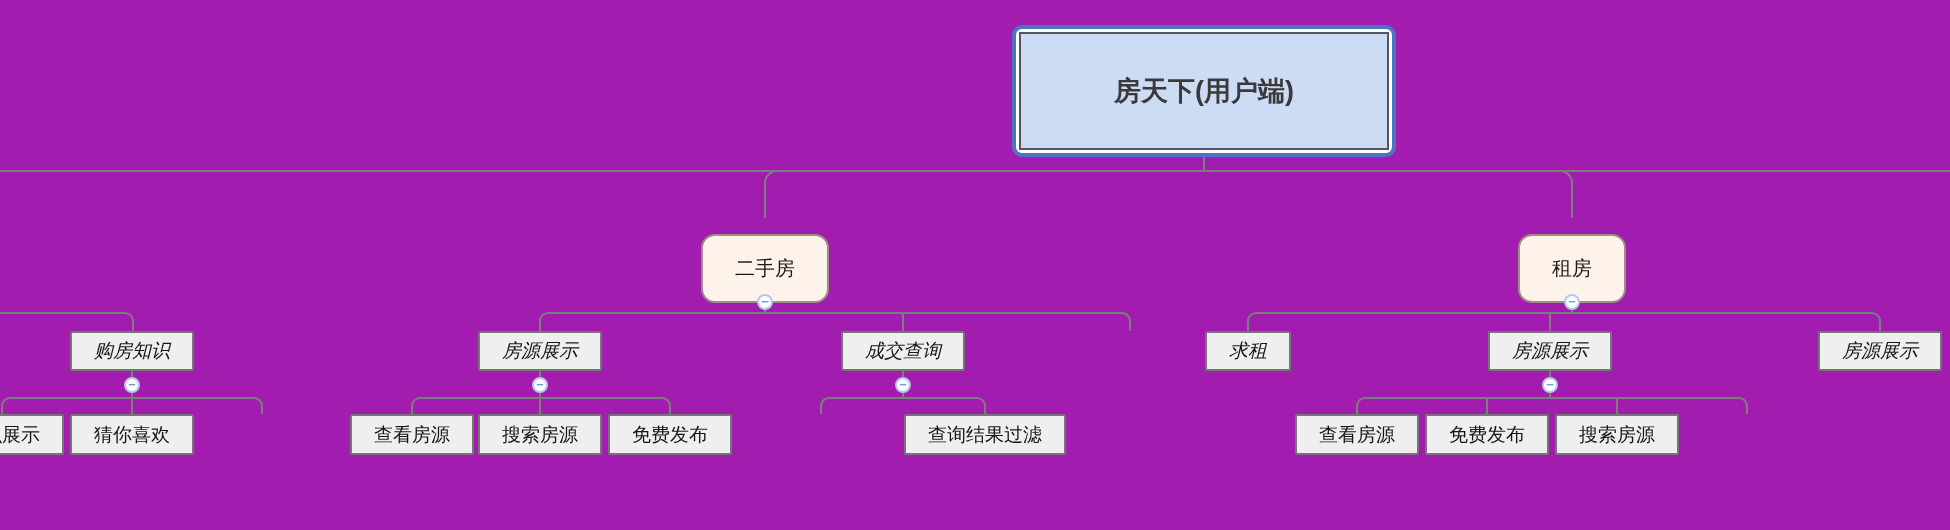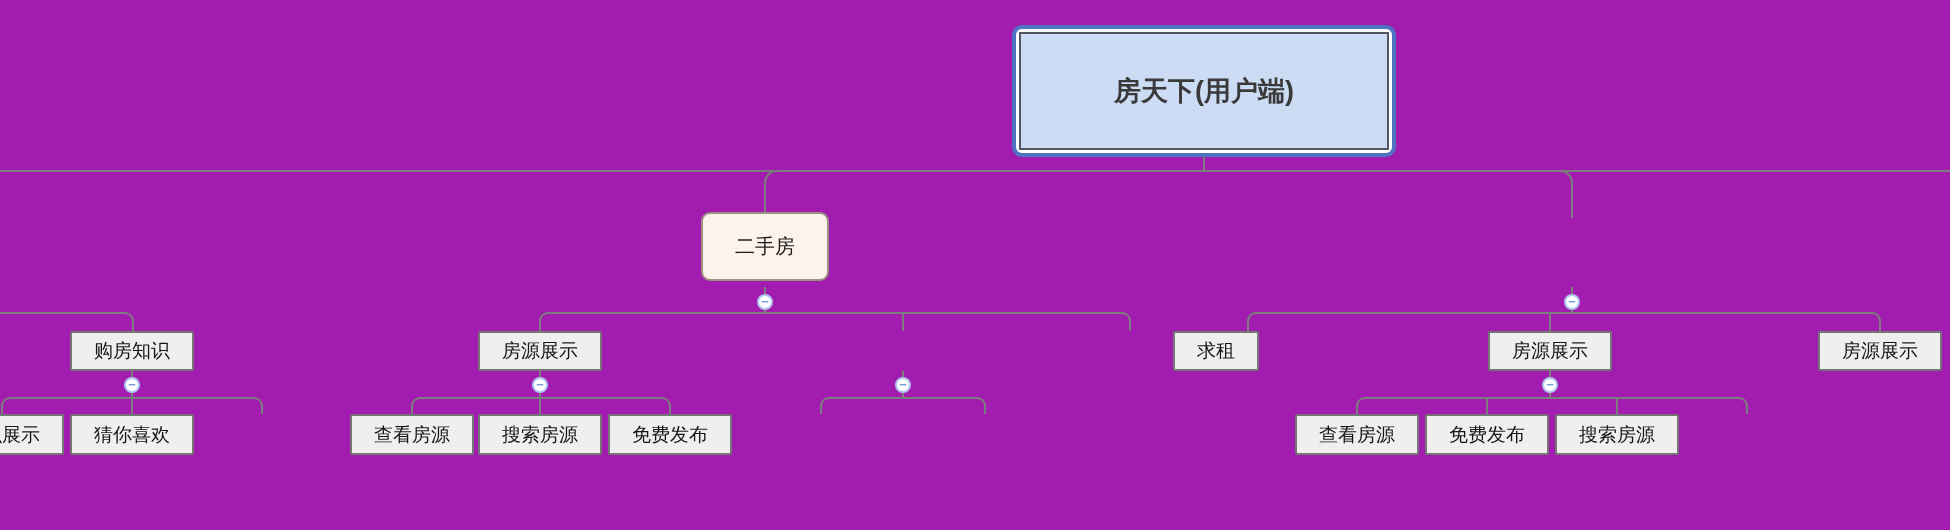--- a/index.html
+++ b/index.html
@@ -4,22 +4,22 @@
 <style>
   html,body{margin:0;padding:0;background:#ffffff;}
   .stage{position:relative;width:1950px;height:530px;overflow:hidden;background:#a21caf;
          font-family:"Liberation Sans","DejaVu Sans",sans-serif;}
   .wires{position:absolute;left:0;top:0;z-index:1;}
   .wires path{fill:none;stroke:#7d7d7d;stroke-width:2;}
   .nd{position:absolute;transform:translateX(-50%);box-sizing:border-box;z-index:2;
       display:flex;align-items:center;justify-content:center;white-space:nowrap;
       color:#151515;background:#efefef;border:2px solid #757575;border-radius:2px;}
   .n4{top:414px;height:41px;font-size:19px;padding:0 22px;}
-  .n3{top:331px;height:40px;font-size:19px;padding:0 22px;}
-  .n2{top:212px;height:69px;font-size:20px;padding:0 32px;background:#fdf3eb;border-color:#9b9082;color:#1a1a1a;border-radius:9px;}
+  .n3{top:331px;height:40px;font-size:19px;padding:0 22px;font-style:italic;}
+  .n2{top:234px;height:69px;font-size:20px;padding:0 32px;background:#fdf3eb;border-color:#9b9082;color:#1a1a1a;border-radius:14px;}
   .root{position:absolute;left:1012px;top:25px;width:384px;height:132px;box-sizing:border-box;z-index:2;
         border:4px solid #4d73c3;border-radius:10px;background:#ffffff;padding:3px;}
   .root-inner{width:100%;height:100%;box-sizing:border-box;border:2px solid #53565e;background:#cddcf5;
         display:flex;align-items:center;justify-content:center;
         font-size:27px;font-weight:bold;color:#3a3a3a;white-space:nowrap;}
   .minus{position:absolute;width:16px;height:16px;transform:translate(-50%,-50%);z-index:3;
          background:#ffffff;border:2px solid #b3c7ee;border-radius:50%;box-sizing:border-box;
          display:flex;align-items:center;justify-content:center;}
   .minus span{font-size:13px;line-height:1;color:#7a9ad6;margin-top:-1px;font-weight:bold;}
 </style>
@@ -41,32 +41,35 @@
     <path d="M412 414V406A8 8 0 0 1 420 398H662A8 8 0 0 1 670 406V414M540 398V414"></path>
     <path d="M821 414V406A8 8 0 0 1 829 398H977A8 8 0 0 1 985 406V414"></path>
     <path d="M1357 414V406A8 8 0 0 1 1365 398H1739A8 8 0 0 1 1747 406V414M1487 398V414M1617 398V414"></path>
   </svg>
 
   <div class="root">
     <div class="root-inner">房天下(用户端)</div>
   </div>
 
   <div class="nd n2" style="left:765px">二手房</div>
+  <div class="nd n2" style="left:1572px">租房</div>
 
   <div class="nd n3" style="left:132px">购房知识</div>
   <div class="nd n3" style="left:540px">房源展示</div>
-  <div class="nd n3" style="left:1216px">求租</div>
+  <div class="nd n3" style="left:903px">成交查询</div>
+  <div class="nd n3" style="left:1248px">求租</div>
   <div class="nd n3" style="left:1550px">房源展示</div>
   <div class="nd n3" style="left:1880px">房源展示</div>
 
   <div class="nd n4" style="left:2px">知识展示</div>
   <div class="nd n4" style="left:132px">猜你喜欢</div>
   <div class="nd n4" style="left:412px">查看房源</div>
   <div class="nd n4" style="left:540px">搜索房源</div>
   <div class="nd n4" style="left:670px">免费发布</div>
+  <div class="nd n4" style="left:985px">查询结果过滤</div>
   <div class="nd n4" style="left:1357px">查看房源</div>
   <div class="nd n4" style="left:1487px">免费发布</div>
   <div class="nd n4" style="left:1617px">搜索房源</div>
 
   <div class="minus" style="left:765px;top:302px">
       <span>−</span>
     </div>
   <div class="minus" style="left:1572px;top:302px">
       <span>−</span>
     </div>

